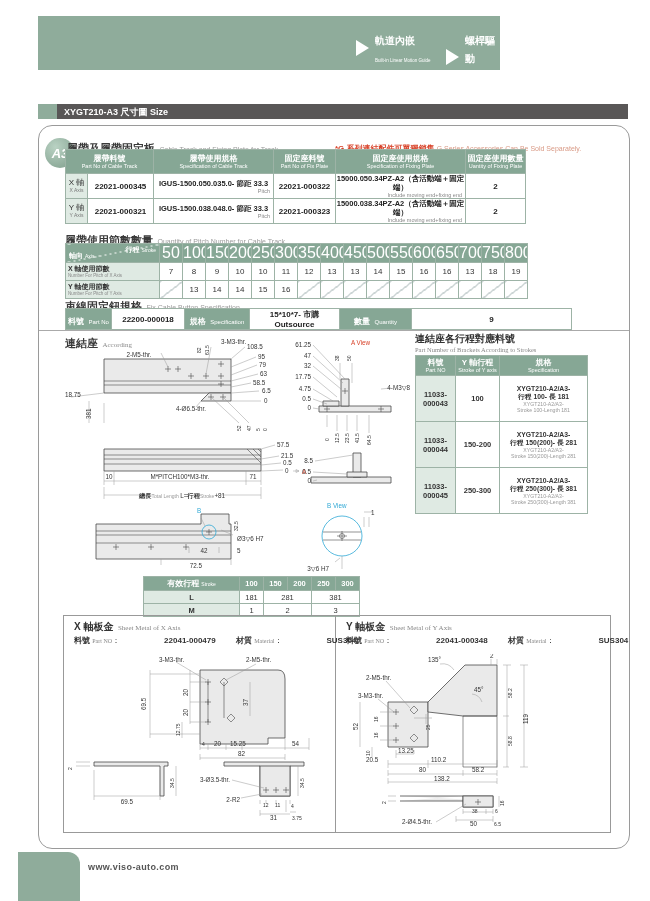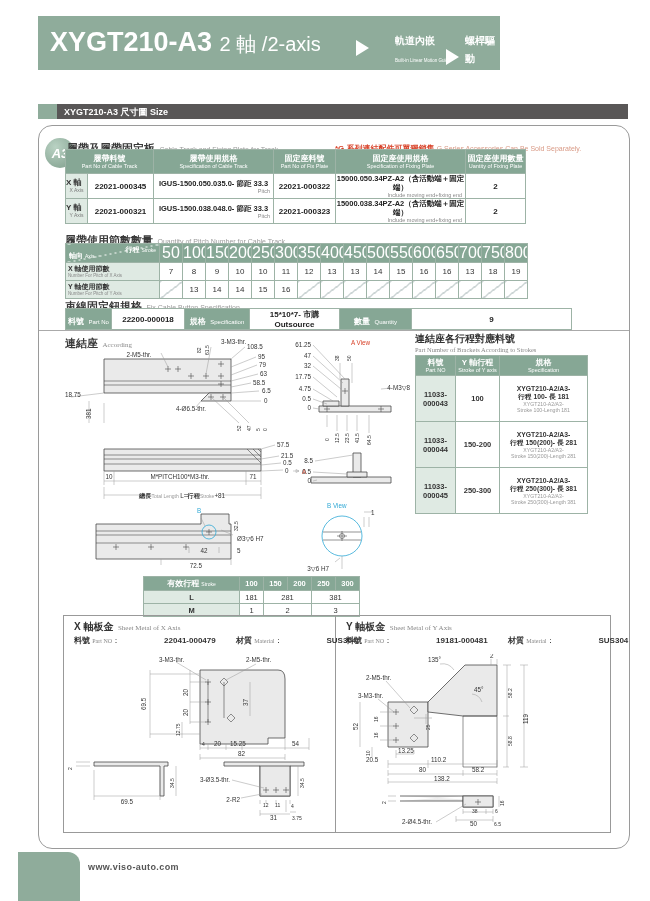--- a/index.html
+++ b/index.html
@@ -7,21 +7,21 @@
         font-family:"Liberation Sans",sans-serif;color:#333;}
   
   .band{position:absolute;left:38px;top:16px;width:462px;height:54px;background:#8FAC9B;}
   .band h1{margin:0;position:absolute;left:12px;top:9px;color:#fff;font-size:27px;line-height:34px;white-space:nowrap;}
   .band h1 .model{font-weight:bold;}
   .band h1 .axis{font-weight:normal;font-size:20px;}
   .feat{position:absolute;top:14px;display:flex;align-items:center;color:#fff;}
   .feat .tri{width:0;height:0;border-top:8px solid transparent;border-bottom:8px solid transparent;border-left:13px solid #fff;margin-right:6px;}
   .feat .zh{font-size:10px;font-weight:bold;line-height:11px;}
   .feat .en{font-size:4.5px;line-height:6px;}
-  #feat1{left:318px;gap:20px;} #feat2{left:408px;}
+  #feat1{left:318px;} #feat2{left:408px;}
   
   .secbar{position:absolute;left:38px;top:104px;width:590px;height:15px;background:#595757;}
   .secbar .sq{position:absolute;left:0;top:0;width:19px;height:15px;background:#8FAC9B;}
   .secbar .t{position:absolute;left:26px;top:2px;color:#fff;font-size:9px;font-weight:bold;}
   .secbar .t .en{font-weight:bold;}
   
   .panel{position:absolute;left:38px;top:125px;width:590px;height:722px;border:1px solid #9a9a9a;border-radius:14px;background:#fff;}
   .badge{position:absolute;left:6px;top:12px;width:30px;height:30px;border-radius:50%;
          background:radial-gradient(circle at 35% 30%, #b9d2c3, #8FAC9B 70%);color:#fff;
          font-style:italic;font-weight:bold;font-size:13px;display:flex;align-items:center;justify-content:center;}
@@ -36,21 +36,21 @@
   table{border-collapse:collapse;table-layout:fixed;}
   td,th{border:1px solid #9DB3A6;padding:0;overflow:hidden;}
   .ghead{background:#86A795;color:#fff;text-align:center;vertical-align:middle;}
   .ghead .zh{font-size:8px;font-weight:bold;line-height:9px;display:block;}
   .ghead .en{font-size:5.5px;font-weight:normal;line-height:7px;display:block;}
   .lgreen{background:#DFEAE3;}
   .valcell{text-align:center;font-size:8px;font-weight:bold;color:#222;vertical-align:middle;background:#fff;}
   
   #tbl1{position:absolute;left:26px;top:23px;width:460px;}
   #tbl1 td{height:23px;}
-  #tbl1 .axis .zh{font-size:8px;font-weight:bold;line-height:8px;display:block;}
+  #tbl1 .axis .zh{font-size:8px;font-weight:normal;line-height:8px;display:block;text-align:center;}
   #tbl1 .axis .en{font-size:5px;color:#777;line-height:6px;display:block;text-align:center;}
   .spec2{display:block;font-size:5.5px;color:#888;font-weight:normal;text-align:right;padding-right:3px;line-height:6px;}
   .spec1{display:block;font-size:7.5px;font-weight:bold;line-height:9px;text-align:center;}
   
   #tbl2{position:absolute;left:26px;top:117px;width:462px;}
   .corner{background:#86A795;position:relative;color:#fff;
     background-image:linear-gradient(to bottom right,transparent 49.4%,rgba(255,255,255,.95) 49.4%,rgba(255,255,255,.95) 50.6%,transparent 50.6%);}
   .corner .tr{position:absolute;right:3px;top:1px;font-size:7px;font-weight:bold;}
   .corner .tr .en{font-size:5px;font-weight:normal;}
   .corner .bl{position:absolute;left:3px;bottom:1px;font-size:7px;font-weight:bold;}
@@ -108,21 +108,20 @@
   
   .flogo{position:absolute;left:18px;top:852px;width:62px;height:49px;background:#8FAC9B;border-radius:0 12px 0 0;}
   .furl{position:absolute;left:88px;top:862px;font-size:9px;color:#555;font-weight:bold;letter-spacing:.4px;}
 </style>
 </head>
 <body>
 
 <div id="page">
 
   <div class="band">
-    <h1><span class="model">XYGT210-A3</span> <span class="axis"><span>2 軸</span> <span>/2-axis</span></span></h1>
     <div class="feat" id="feat1">
       <span class="tri"></span>
       <span><span class="zh">軌道內嵌</span><br>
       <span class="en">Built-in Linear Motion Guide</span></span>
     </div>
     <div class="feat" id="feat2">
       <span class="tri"></span>
       <span><span class="zh">螺桿驅動</span><br>
       <span class="en">Ball Screw Drive</span></span>
     </div>
@@ -604,21 +603,21 @@
           <text x="228" y="166" class="sm">3.75</text>
         </svg>
       </div>
 
       <div class="sheetcol" id="ycol">
         <div class="sheethead">
           <span class="zh">Y 軸板金</span>
           <span class="en">Sheet Metal of Y Axis</span>
         </div>
         <div class="partline">
-          <span class="lab">料號</span> <span class="sm">Part NO</span><span>：</span><span class="val">19181-000481</span>
+          <span class="lab">料號</span> <span class="sm">Part NO</span><span>：</span><span class="val">22041-000348</span>
           <span class="mat"><span class="lab">材質</span> <span class="sm">Material</span><span>：</span><span class="val">SUS304</span></span>
         </div>
         <svg style="left:0;top:38px;" width="273" height="174" viewBox="0 0 273 174">
           <path class="part" d="M52,48 H92 V93 H52 Z"></path>
           <path class="part" d="M92,48 L129,11 H161 V62 H127 L92,58 Z"></path>
           <path class="ln" d="M127,62 H161 V113 H127 Z"></path>
           <g class="ln">
             <path d="M57,58 h6 M60,55 v6 M57,72 h6 M60,69 v6 M57,86 h6 M60,83 v6"></path>
             <path d="M78,52 l4,4 l-4,4 l-4,-4 z M78,80 l4,4 l-4,4 l-4,-4 z"></path>
           </g>

